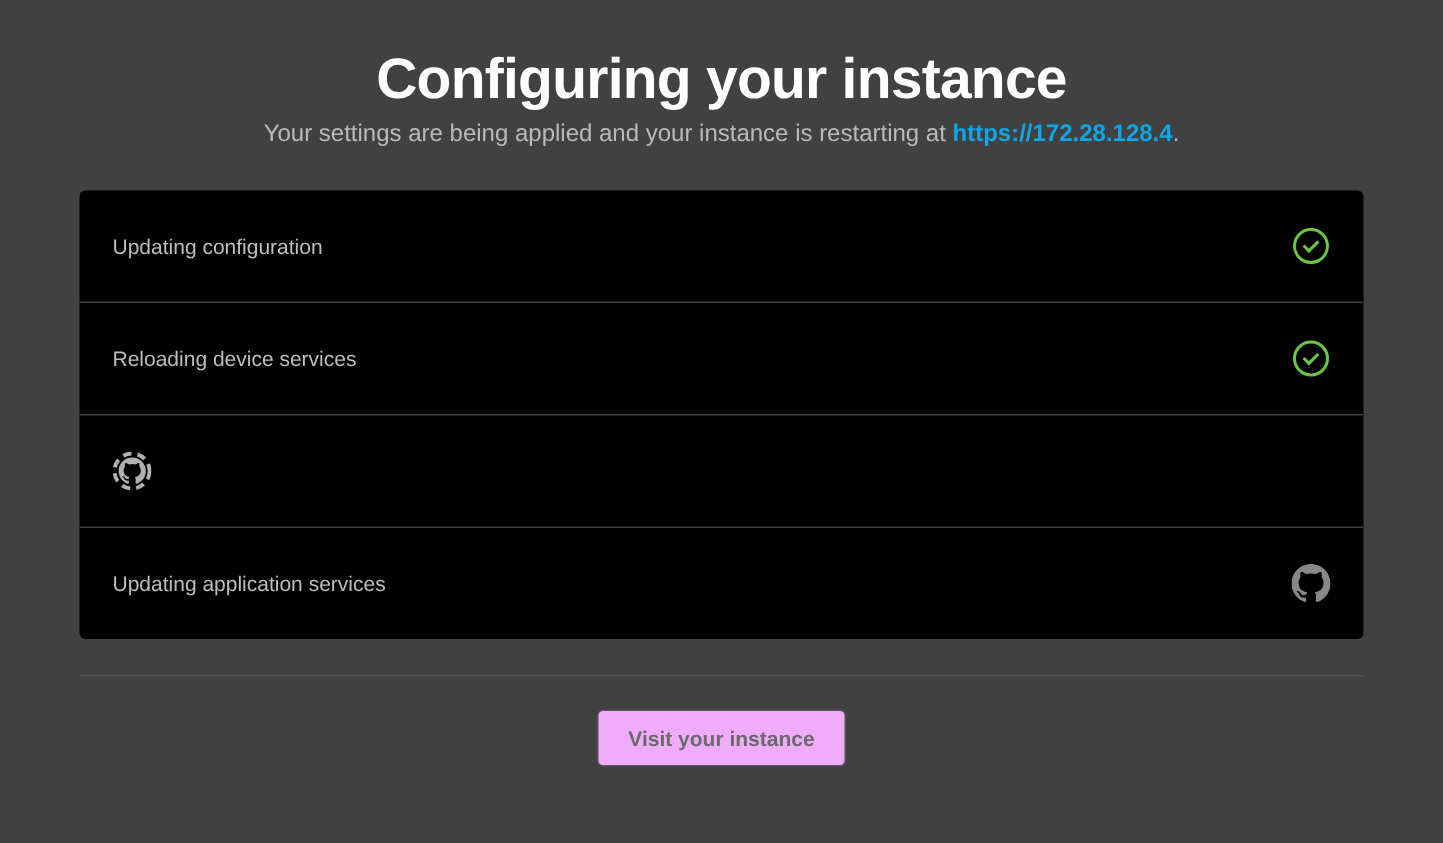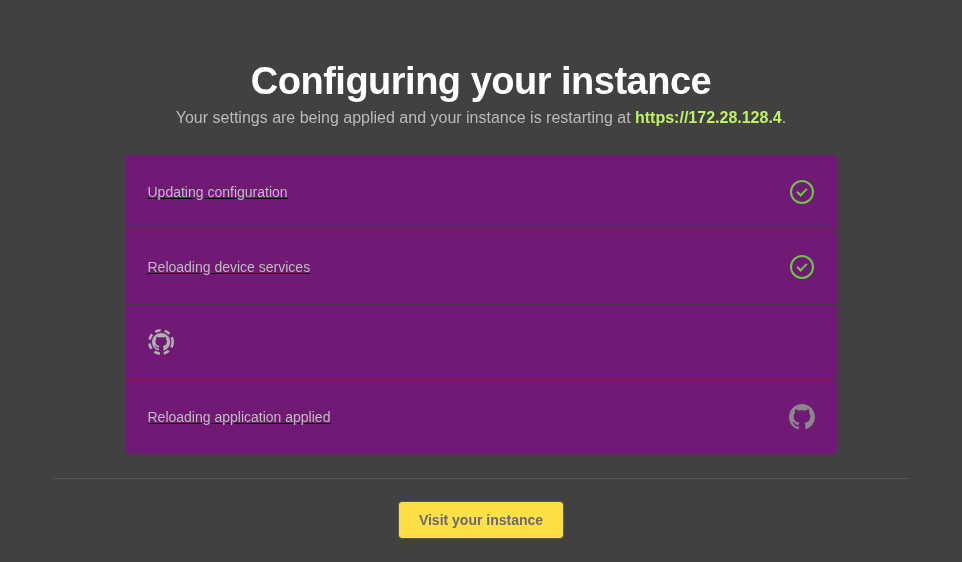--- a/index.html
+++ b/index.html
@@ -20,35 +20,34 @@
     .header {
       text-align: center;
       margin-bottom: 28px;
     }
     .title {
       font-size: 38px;
       font-weight: 600;
       color: #ffffff;
       margin-bottom: 6px;
       letter-spacing: -0.5px;
-      margin-top: 28px;
     }
     .subtitle {
       font-size: 16px;
       color: #bababa;
       font-weight: 400;
     }
     .subtitle-url {
       font-weight: 700;
-      color: #bef264;
+      color: #0ea5e9;
     }
     .steps-panel {
-      width: 711px;
+      width: 856px;
       margin: 0 auto;
-      background-color: #701a75;
+      background-color: #000000;
       border-radius: 4px;
       overflow: hidden;
       text-decoration: underline;
     }
     .step-row {
       display: flex;
       align-items: center;
       justify-content: space-between;
       padding: 24px 22px;
       border-bottom: 1px solid #404040;
@@ -95,21 +94,21 @@
       border: none;
       border-top: 1px solid #555555;
     }
     .footer {
       text-align: center;
       margin-top: 22px;
     }
     .visit-button {
       display: inline-block;
       padding: 10px 20px;
-      background-color: #fde047;
+      background-color: #f0abfc;
       color: #6a6a6a;
       font-size: 14px;
       font-weight: 600;
       border: 1px solid #555555;
       border-radius: 4px;
       cursor: not-allowed;
     }
     @keyframes spin {
       from { transform: rotate(0deg); }
       to { transform: rotate(360deg); }
@@ -148,21 +147,21 @@
     </div>
     <div class="step-row">
       <span class="step-icon octocat-icon spinning">
         <svg viewBox="0 0 16 16" fill="#b0b0b0">
           <circle cx="8" cy="8" r="7.2" fill="none" stroke="#b0b0b0" stroke-width="1.6" stroke-dasharray="3.5 2.5"></circle>
           <path d="M8 2.5c-3 0-5.5 2.5-5.5 5.5 0 2.4 1.6 4.5 3.8 5.2.3.1.4-.1.4-.3v-1c-1.5.3-1.9-.7-1.9-.7-.3-.6-.6-.8-.6-.8-.5-.3 0-.3 0-.3.6 0 .9.6.9.6.5.9 1.3.6 1.6.5 0-.4.2-.6.4-.8-1.2-.1-2.5-.6-2.5-2.7 0-.6.2-1.1.6-1.5 0-.1-.3-.7.1-1.5 0 0 .5-.1 1.5.6.4-.1.9-.2 1.3-.2s.9.1 1.3.2c1-.7 1.5-.6 1.5-.6.3.8.1 1.4.1 1.5.4.4.6.9.6 1.5 0 2.1-1.3 2.6-2.5 2.7.2.2.4.5.4 1v1.5c0 .2.1.3.4.3 2.2-.7 3.8-2.8 3.8-5.2 0-3-2.5-5.5-5.5-5.5z"></path>
         </svg>
       </span>
     </div>
     <div class="step-row">
-      <span class="step-label">Reloading application applied</span>
+      <span class="step-label">Updating application services</span>
       <span class="step-icon octocat-icon">
         <svg viewBox="0 0 16 16" fill="#888888">
           <path d="M8 0C3.58 0 0 3.58 0 8c0 3.54 2.29 6.53 5.47 7.59.4.07.55-.17.55-.38 0-.19-.01-.82-.01-1.49-2.01.37-2.53-.49-2.69-.94-.09-.23-.48-.94-.82-1.13-.28-.15-.68-.52-.01-.53.63-.01 1.08.58 1.23.82.72 1.21 1.87.87 2.33.66.07-.52.28-.87.51-1.07-1.78-.2-3.64-.89-3.64-3.95 0-.87.31-1.59.82-2.15-.08-.2-.36-1.02.08-2.12 0 0 .67-.21 2.2.82.64-.18 1.32-.27 2-.27.68 0 1.36.09 2 .27 1.53-1.04 2.2-.82 2.2-.82.44 1.1.16 1.92.08 2.12.51.56.82 1.27.82 2.15 0 3.07-1.87 3.75-3.65 3.95.29.25.54.73.54 1.48 0 1.07-.01 1.93-.01 2.2 0 .21.15.46.55.38A8.013 8.013 0 0016 8c0-4.42-3.58-8-8-8z"></path>
         </svg>
       </span>
     </div>
   </div>
 
   <hr class="divider">
 

